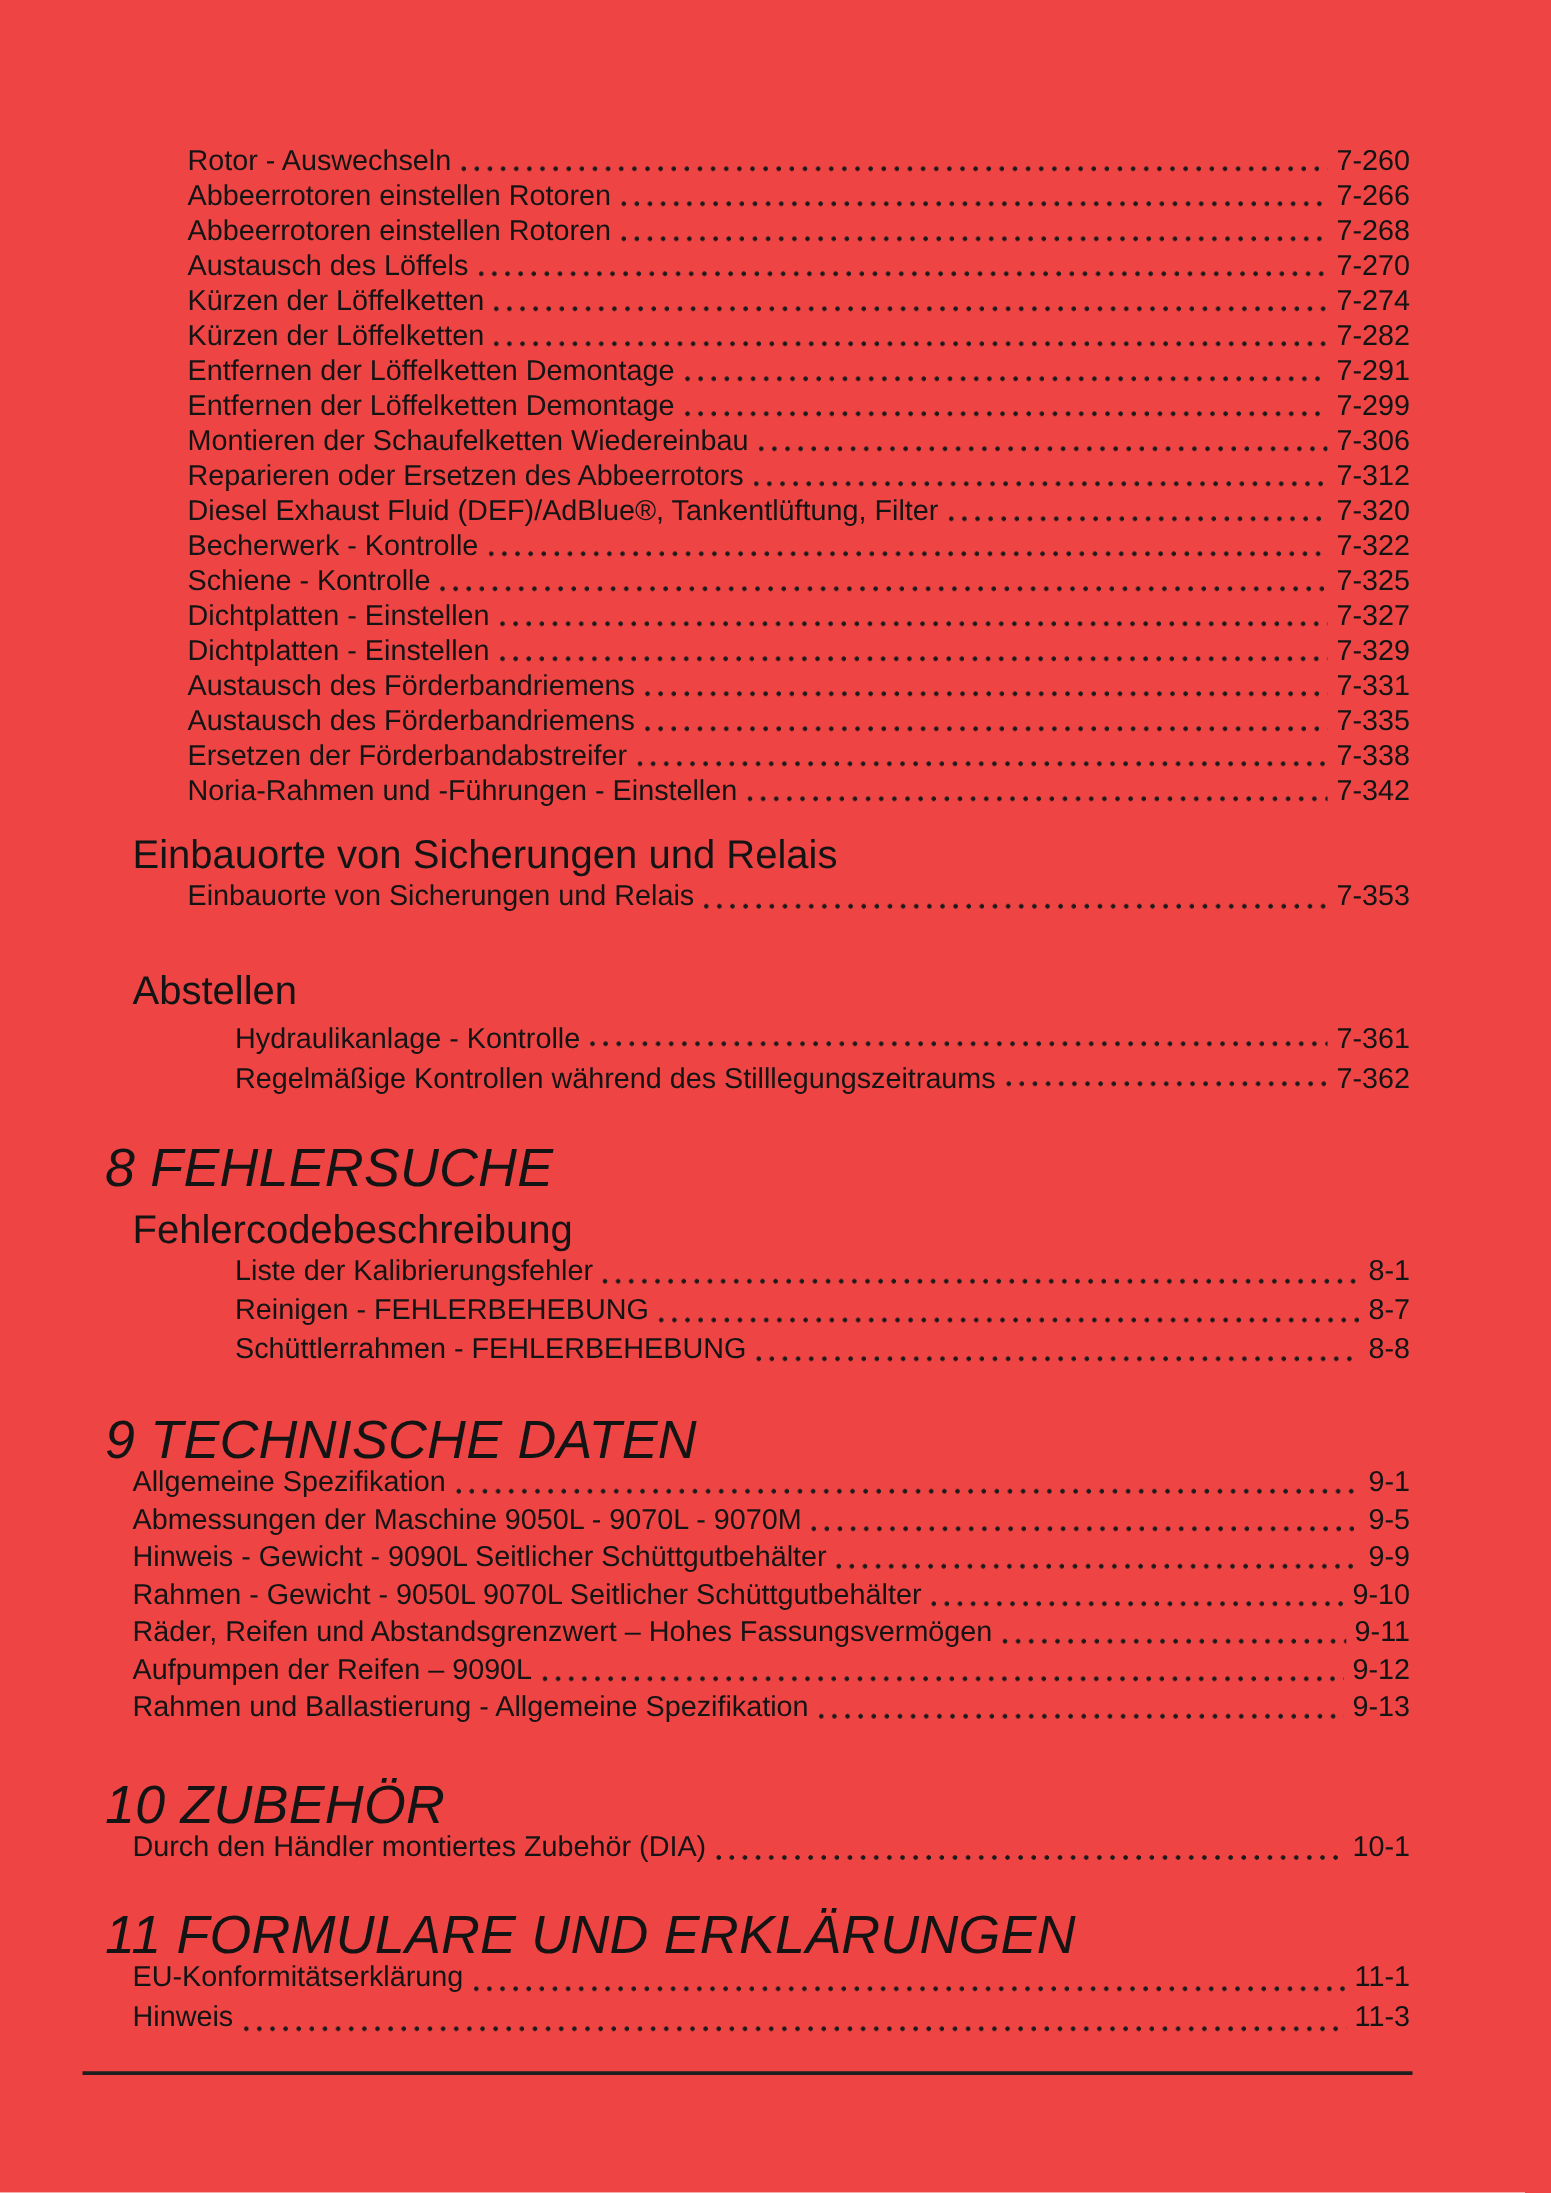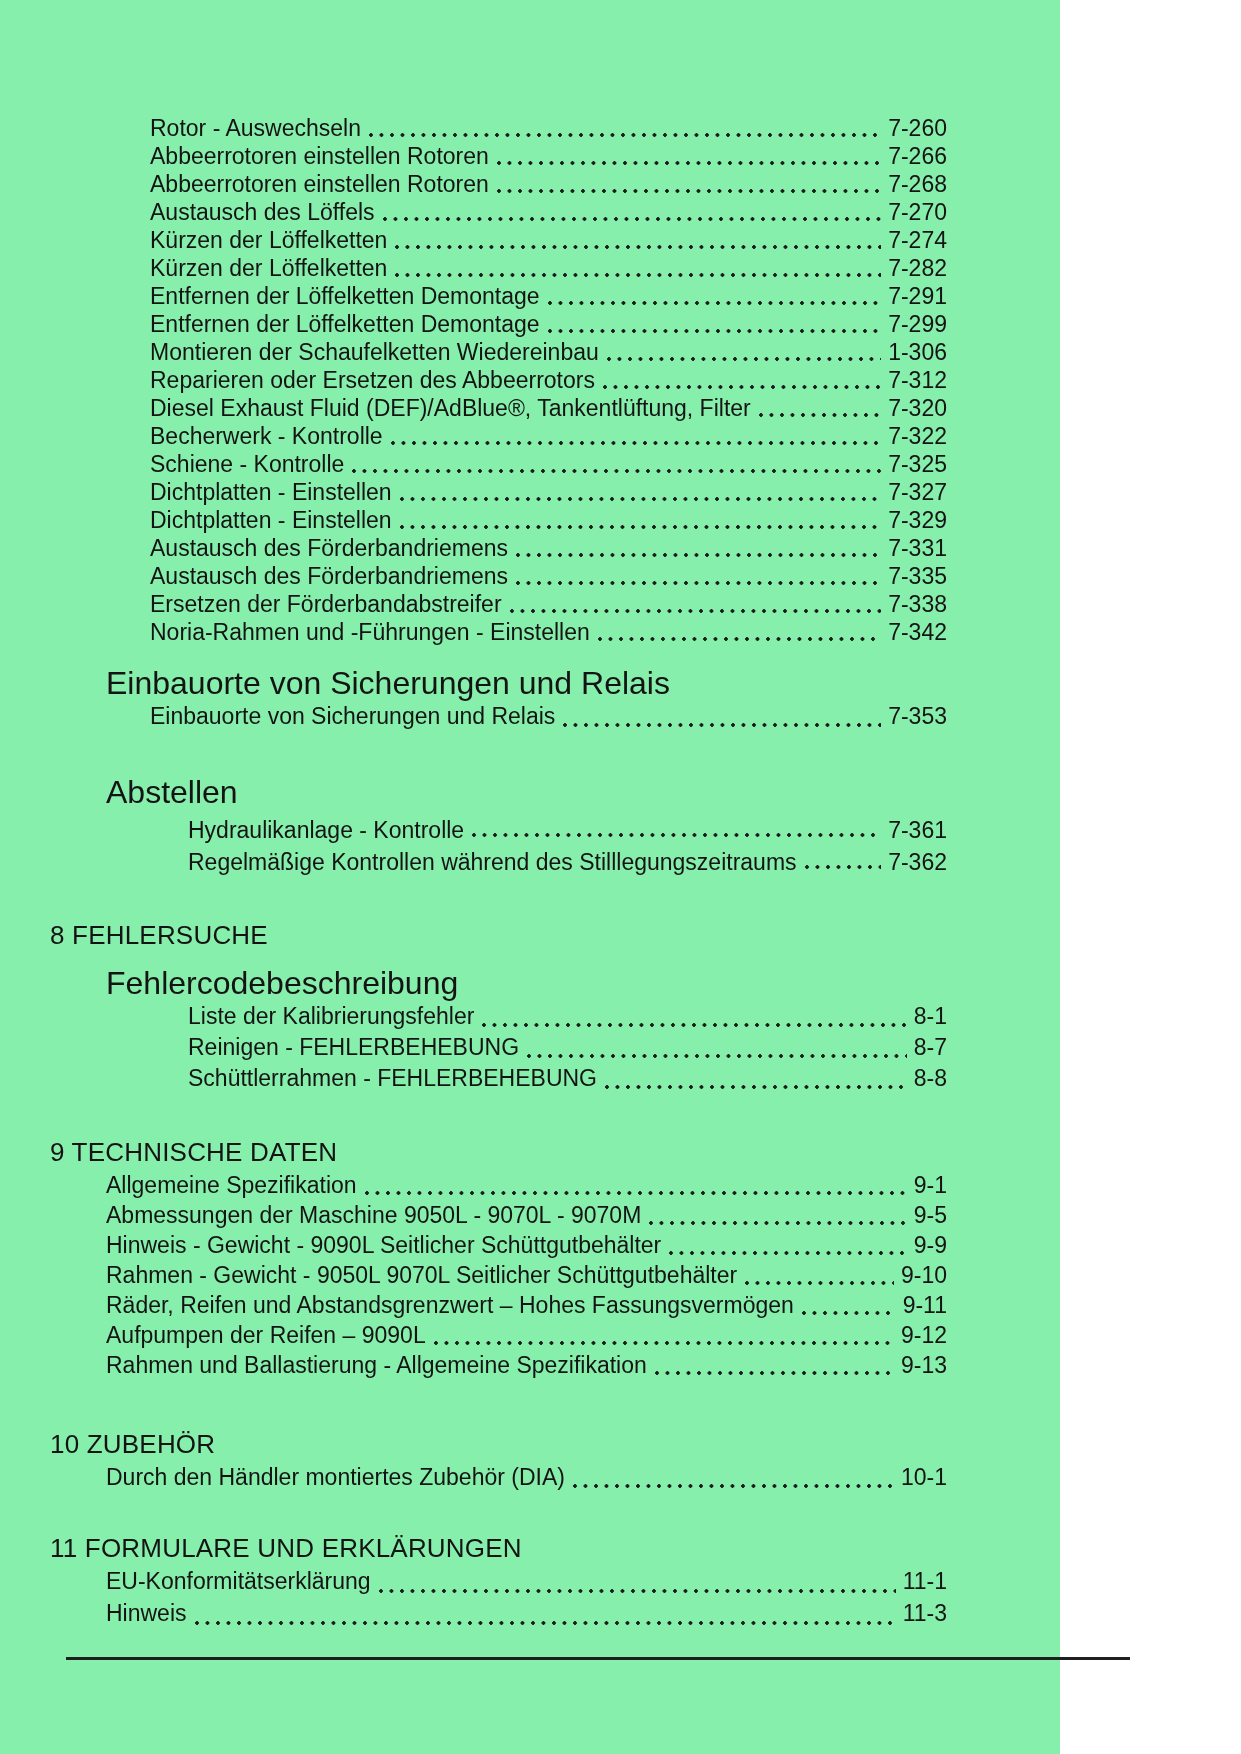--- a/index.html
+++ b/index.html
@@ -9,34 +9,35 @@
   }
   body {
     width: 1241px;
     height: 1754px;
     font-family: "Liberation Sans", sans-serif;
     color: #141414;
     overflow: hidden;
   }
   .page {
     position: relative;
-    width: 1060px;
+    width: 1241px;
     height: 1754px;
-    background: #86efac;
+    background: #ef4444;
   }
   .toc {
     padding-top: 115px;
   }
   
   .chapter {
-    margin-left: 50px;
-    font-size: 26px;
+    margin-left: 84px;
+    font-size: 43px;
     line-height: 40px;
     letter-spacing: 0.2px;
     white-space: nowrap;
+    font-style: italic;
   }
   .subheading {
     margin-left: 106px;
     font-size: 32px;
     line-height: 40px;
     white-space: nowrap;
   }
   
   .entries {
     margin-right: 113px; 
@@ -138,21 +139,21 @@
           <span class="pagenum">7-291</span>
         </div>
         <div class="row">
           <span class="label">Entfernen der Löffelketten Demontage</span>
           <span class="leader"></span>
           <span class="pagenum">7-299</span>
         </div>
         <div class="row">
           <span class="label">Montieren der Schaufelketten Wiedereinbau</span>
           <span class="leader"></span>
-          <span class="pagenum">1-306</span>
+          <span class="pagenum">7-306</span>
         </div>
         <div class="row">
           <span class="label">Reparieren oder Ersetzen des Abbeerrotors</span>
           <span class="leader"></span>
           <span class="pagenum">7-312</span>
         </div>
         <div class="row">
           <span class="label">Diesel Exhaust Fluid (DEF)/AdBlue®, Tankentlüftung, Filter</span>
           <span class="leader"></span>
           <span class="pagenum">7-320</span>

